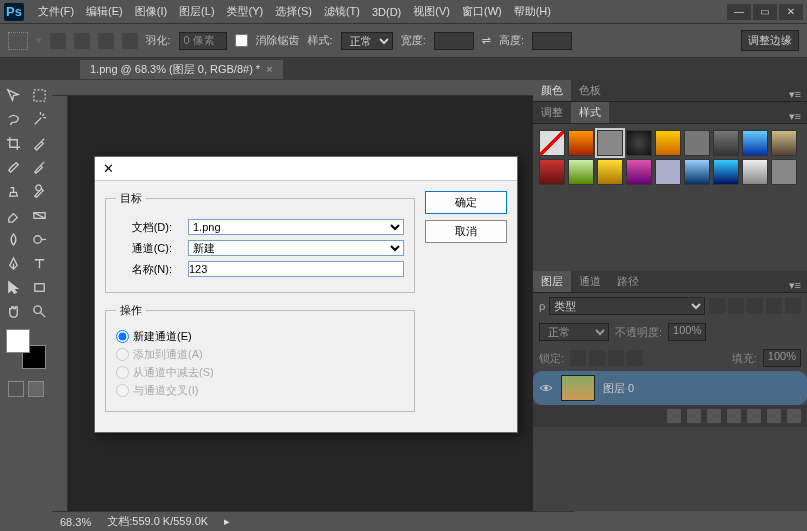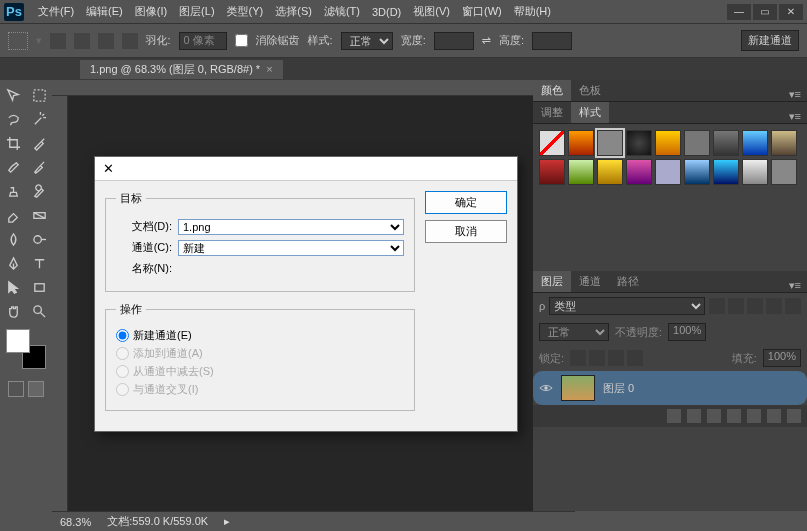--- a/index.html
+++ b/index.html
@@ -75,21 +75,21 @@
 .dlg-title { background:#fff; padding:4px 8px; display:flex; align-items:center; border-bottom:1px solid #ccc; }
 .dlg-title span { flex:1; }
 .dlg-close { cursor:pointer; font-size:13px; }
 .dlg-body { display:flex; padding:10px; gap:10px; }
 .dlg-left { flex:1; }
 .dlg-right { width:82px; display:flex; flex-direction:column; gap:6px; }
 .dlg-btn { background:#fdfdfd; border:1px solid #888; padding:3px 0; text-align:center; cursor:pointer; }
 .dlg-btn.primary { border:1.5px solid #0078d7; }
 fieldset { border:1px solid #bbb; padding:8px 10px 10px; margin-bottom:10px; }
 legend { padding:0 4px; }
-.fld-row { display:flex; margin:5px 0; gap:6px; }
+.fld-row { display:flex; align-items:center; margin:5px 0; gap:16px; }
 .fld-row label { width:56px; text-align:right; }
 .fld-row select,.fld-row input[type=text] { flex:1; border:1px solid #7a9ec9; height:16px; padding:0 0; background:#fff; }
 .radio-row { display:flex; align-items:center; gap:4px; margin:3px 0; }
 .radio-row.disabled { color:#aaa; }
 </style>
 </head>
 <body>
 
 <div class="menubar">
   <div class="ps-logo">Ps</div>
@@ -122,21 +122,21 @@
   <input class="opt-input" value="0 像素" style="">
   <input type="checkbox" style="">
   <span class="opt-text">消除锯齿</span>
   <span class="opt-text">样式:</span>
   <select class="opt-select"><option>正常</option></select>
   <span class="opt-text">宽度:</span>
   <input class="opt-input" style="width: 40px;">
   <span class="opt-text">⇌</span>
   <span class="opt-text">高度:</span>
   <input class="opt-input" style="width: 40px;">
-  <div class="opt-btn">新建通道</div>
+  <div class="opt-btn">调整边缘</div>
 </div>
 
 <div class="tabbar">
   <div class="doc-tab">
     <span>1.png @ 68.3% (图层 0, RGB/8#) *</span>
     <span class="x">×</span>
   </div>
 </div>
 
 <div class="main">
@@ -366,20 +366,21 @@
         <div class="fld-row">
           <label>文档(D):</label>
           <select><option>1.png</option></select>
         </div>
         <div class="fld-row">
           <label>通道(C):</label>
           <select><option>新建</option></select>
         </div>
         <div class="fld-row">
           <label>名称(N):</label>
+          <input type="text" value="123" style="">
         </div>
       </fieldset>
       <fieldset>
         <legend>操作</legend>
         <div class="radio-row">
             <input type="radio" checked="" style="">
             <span>新建通道(E)</span>
           </div>
         <div class="radio-row disabled">
             <input type="radio" disabled="" style="">

